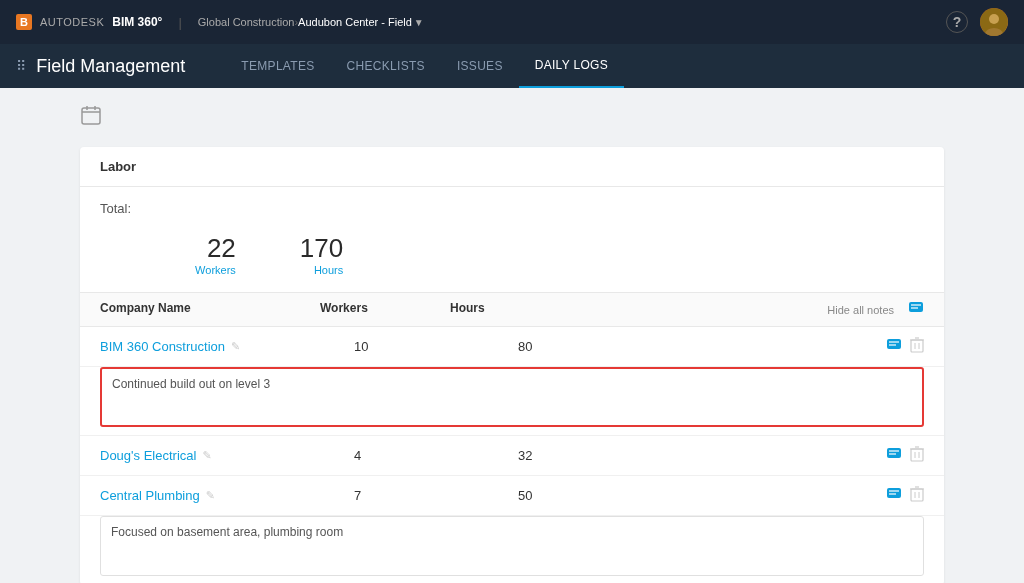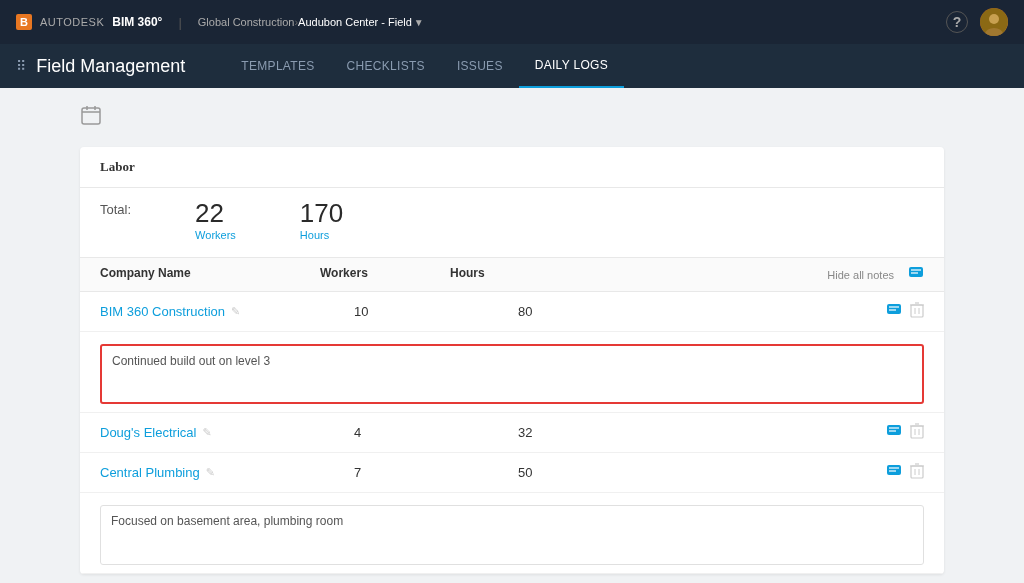--- a/index.html
+++ b/index.html
@@ -175,37 +175,37 @@
       border-radius: 4px;
       overflow: hidden;
       box-shadow: 0 1px 3px rgba(0,0,0,0.08);
     }
     .section-header {
       padding: 12px 20px;
       font-weight: 600;
       font-size: 13px;
       color: #333;
       border-bottom: 1px solid #e8e8e8;
-      font-family: Liberation Serif, serif;
     }
 
     
     .totals-row {
       display: flex;
       align-items: flex-start;
       padding: 10px 20px 16px 20px;
       gap: 64px;
     }
     .total-label {
       color: #555;
       font-size: 13px;
       padding-top: 4px;
     }
     .total-stat {
-      text-align: left;
+      text-align: right;
+      margin-top: 36px;
     }
     .total-number {
       font-size: 26px;
       font-weight: 400;
       color: #2a2a2a;
       line-height: 1.2;
     }
     .total-sublabel {
       font-size: 11px;
       color: #0d9edc;
@@ -285,21 +285,20 @@
       border-bottom: 1px solid #f0f0f0;
     }
     .note-box {
       border: 1px solid #e0e0e0;
       border-radius: 3px;
       min-height: 60px;
       padding: 8px 10px;
       font-size: 12px;
       color: #555;
       background: #fff;
-      margin-top: 12px;
     }
     .note-box.highlighted {
       border: 2px solid #e53935;
     }
   </style>
 </head>
 <body>
 
 <div class="navbar">
   <div class="navbar-left">

